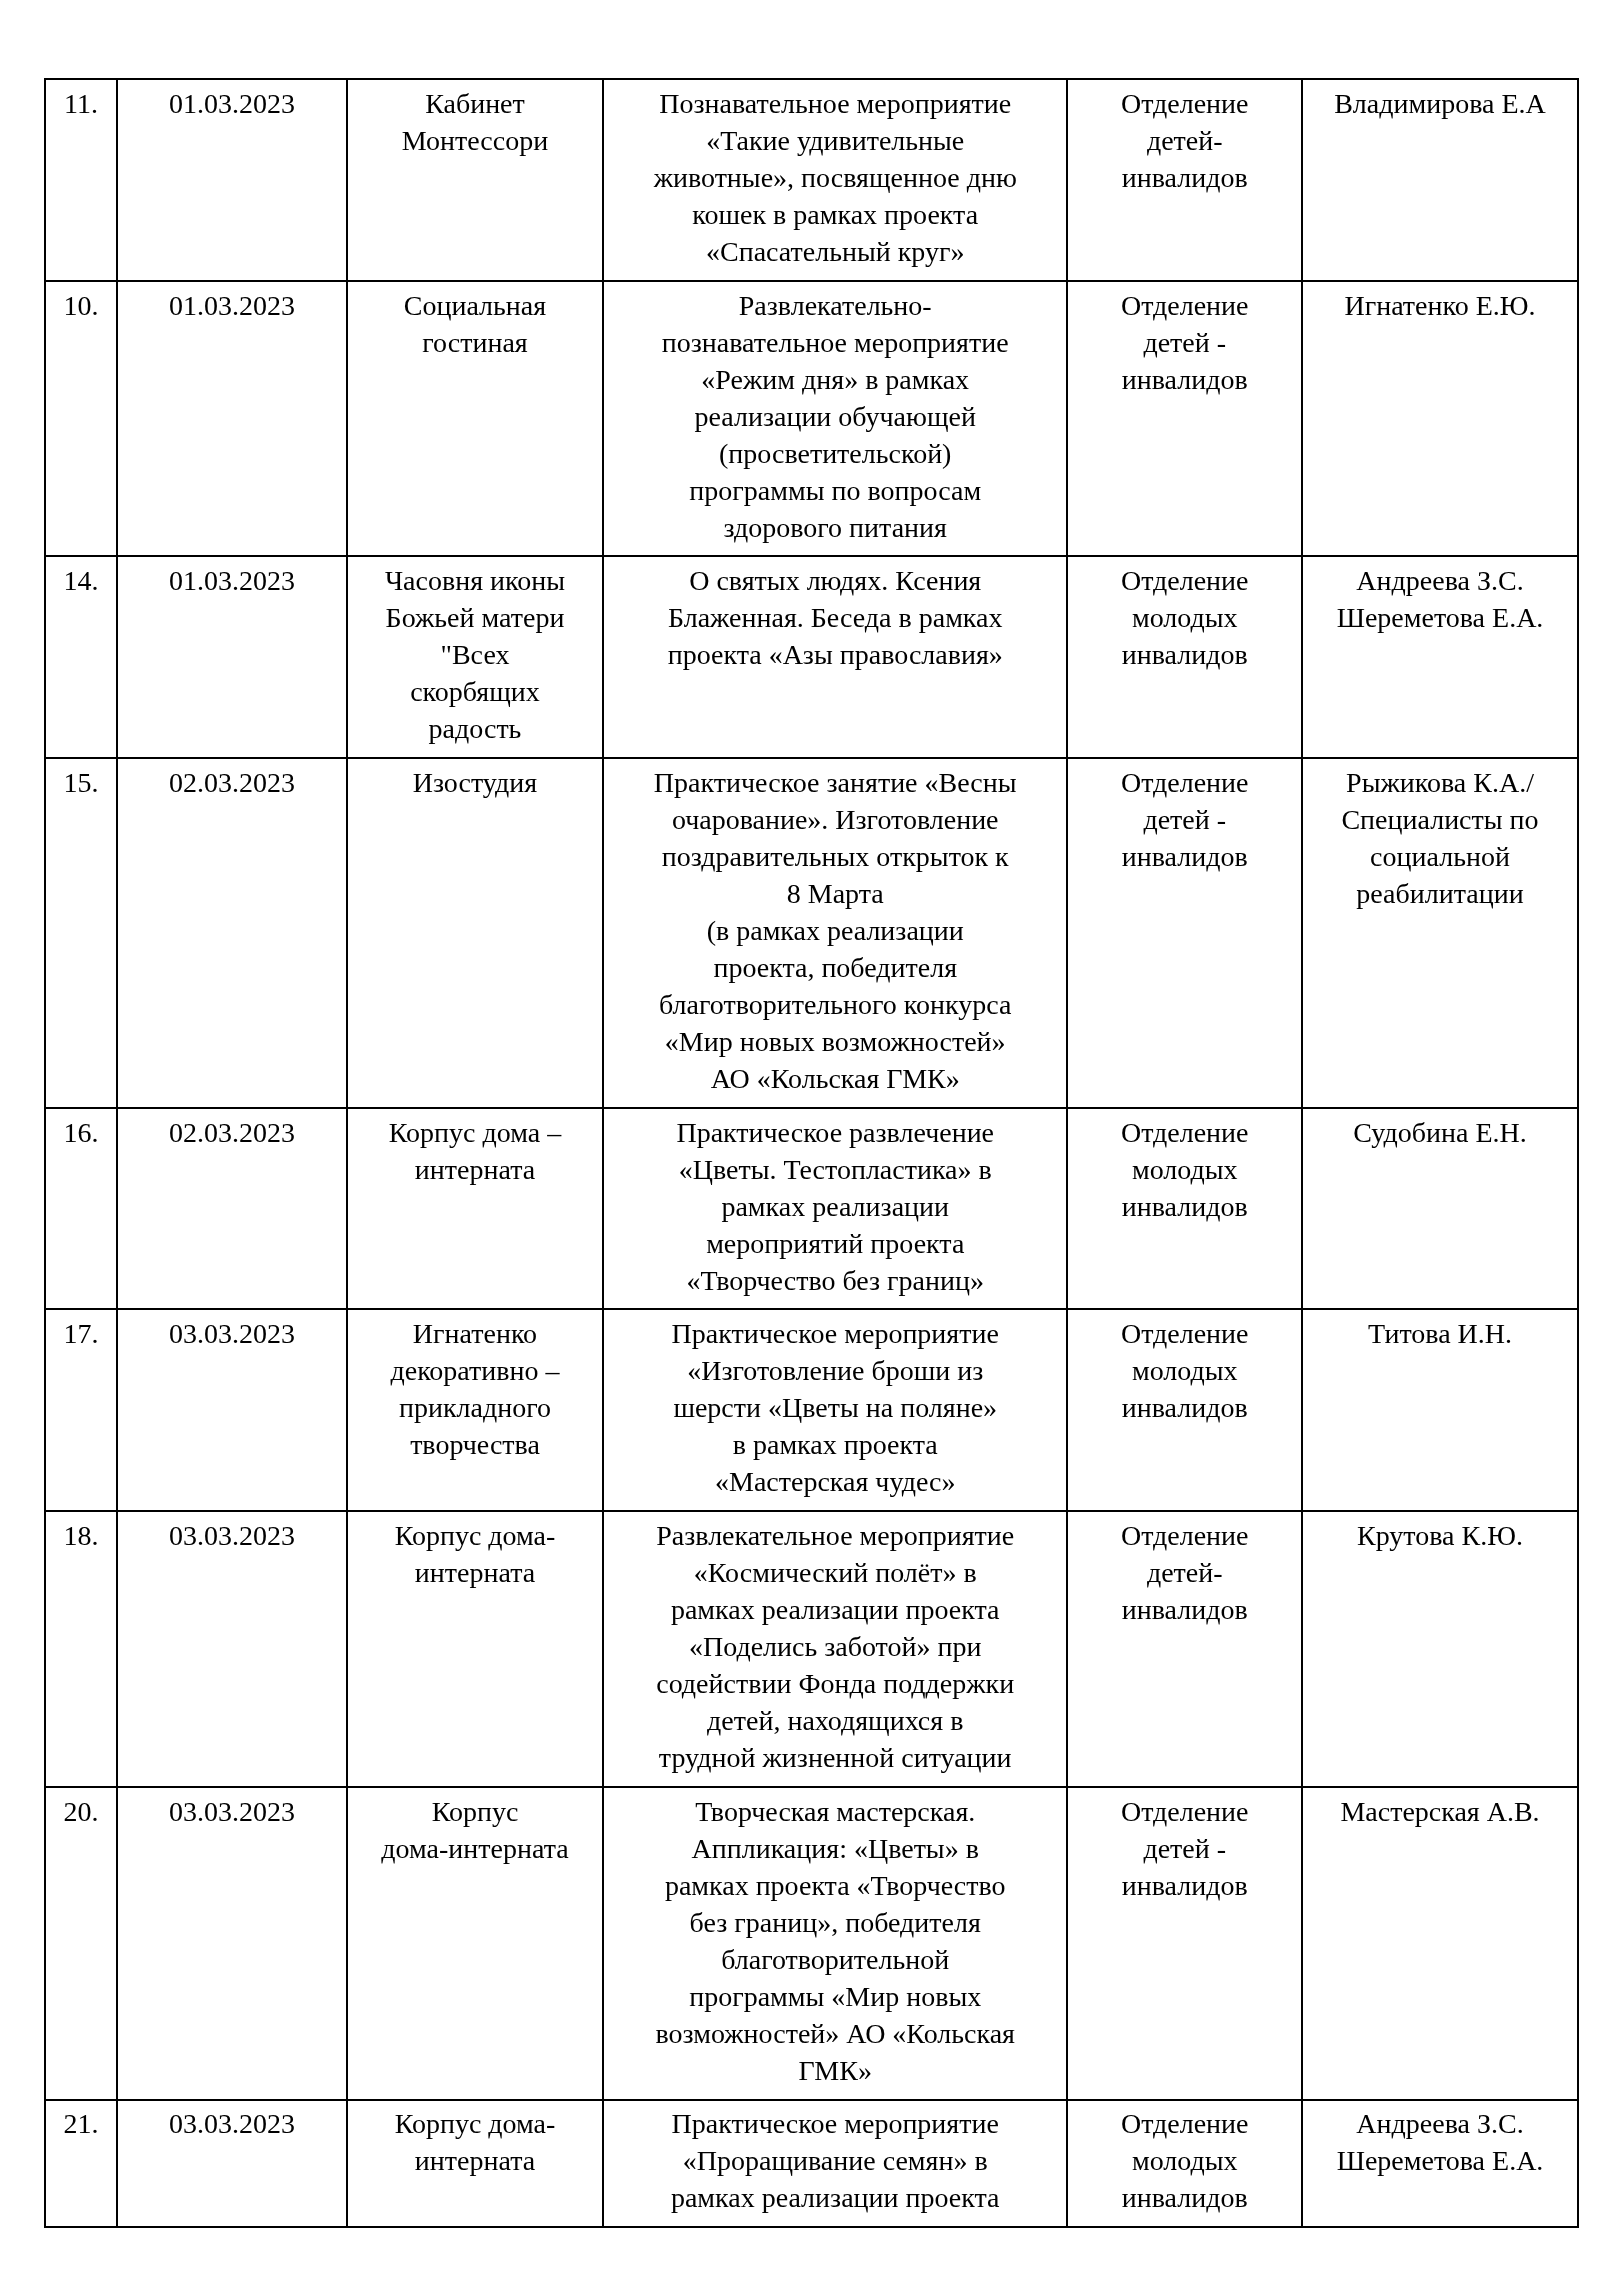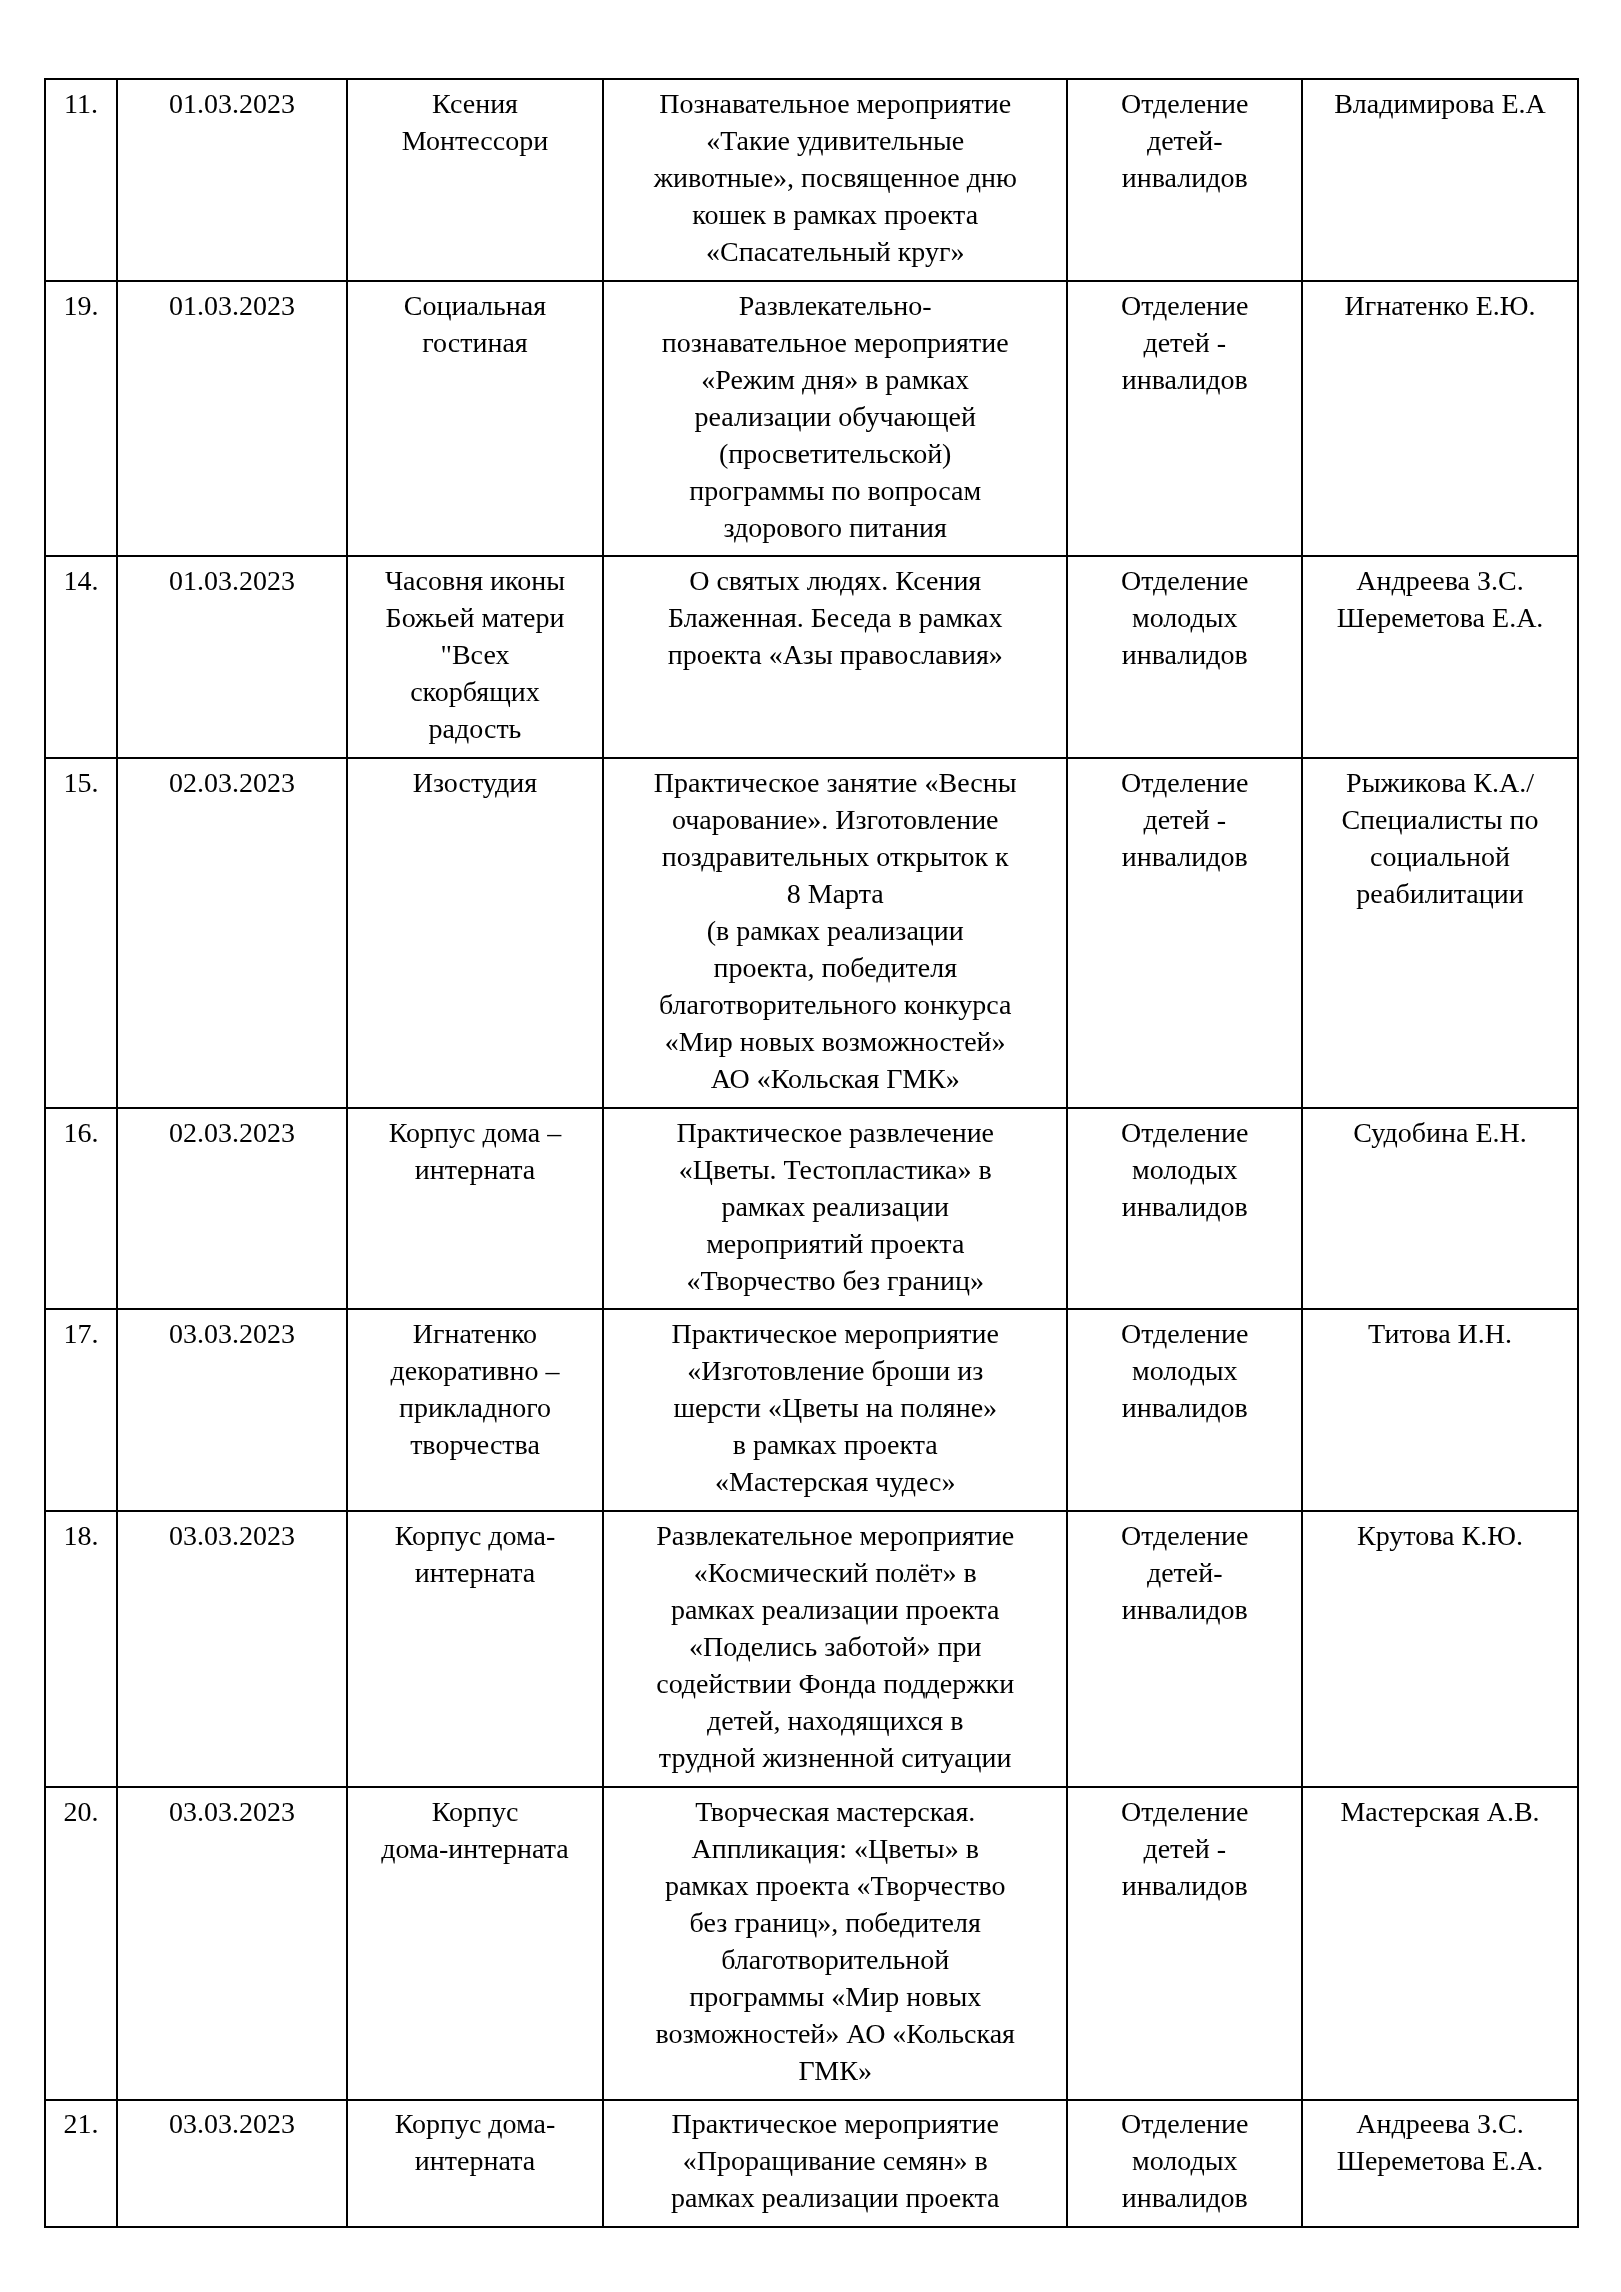--- a/index.html
+++ b/index.html
@@ -53,36 +53,36 @@
       <col class="c-date">
       <col class="c-place">
       <col class="c-event">
       <col class="c-dept">
       <col class="c-resp">
     </colgroup>
     <tbody id="rows-body">
   <tr>
     <td>11.</td>
     <td>01.03.2023</td>
-    <td>Ксения
+    <td>Кабинет
 Монтессори</td>
     <td>Познавательное мероприятие
 «Такие удивительные
 животные», посвященное дню
 кошек в рамках проекта
 «Спасательный круг»</td>
     <td>Отделение
 детей-
 инвалидов</td>
     <td>Владимирова Е.А</td>
   </tr>
 
 
   <tr>
-    <td>19.</td>
+    <td>10.</td>
     <td>01.03.2023</td>
     <td>Социальная
 гостиная</td>
     <td>Развлекательно-
 познавательное мероприятие
 «Режим дня» в рамках
 реализации обучающей
 (просветительской)
 программы по вопросам
 здорового питания</td>

